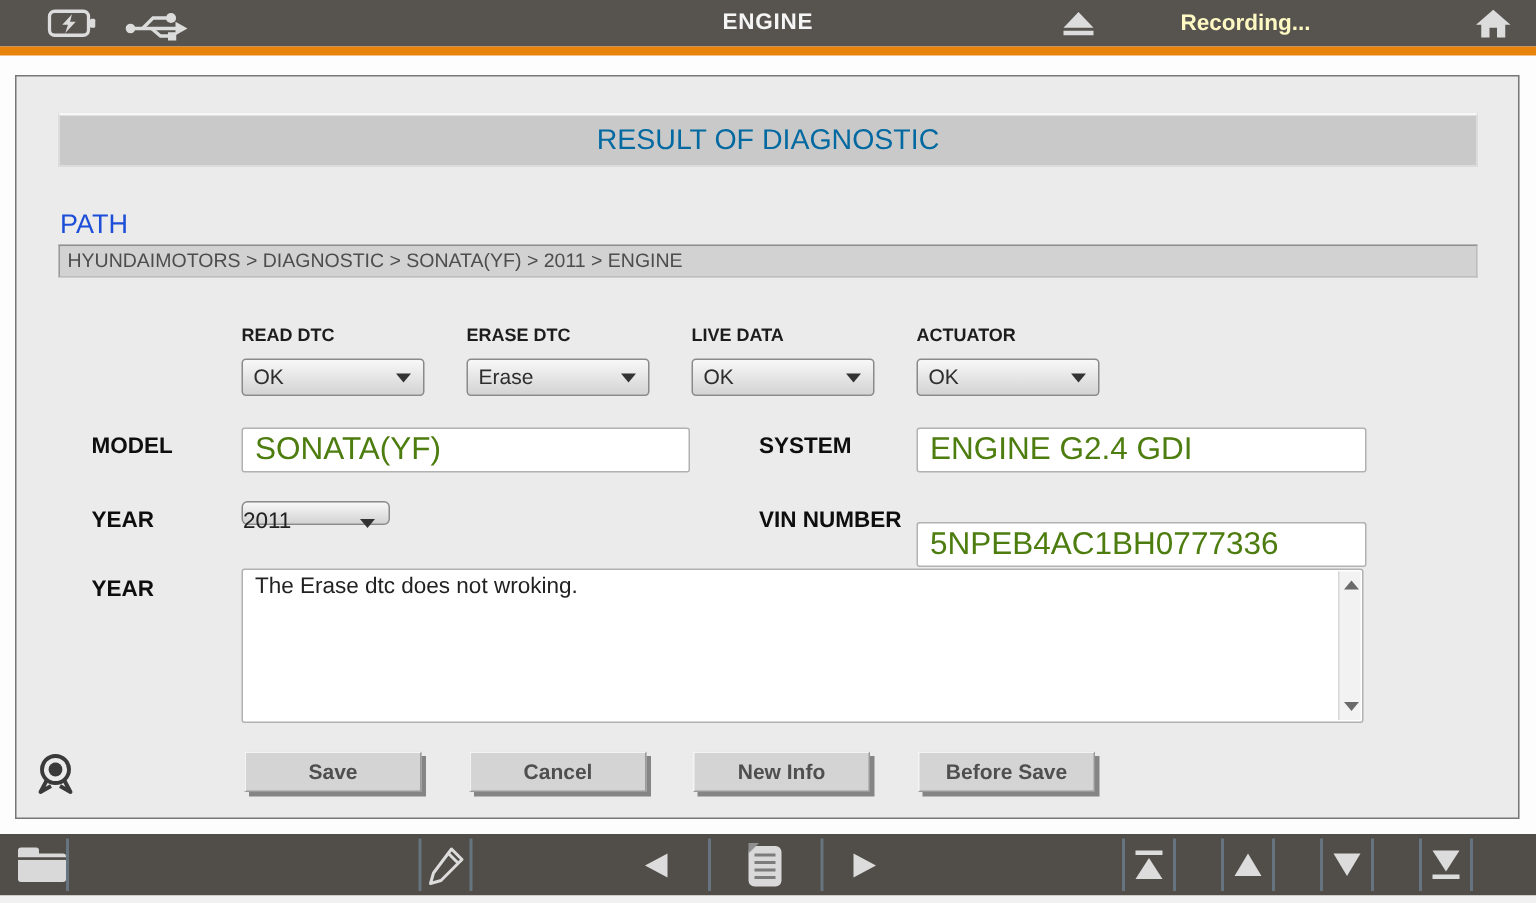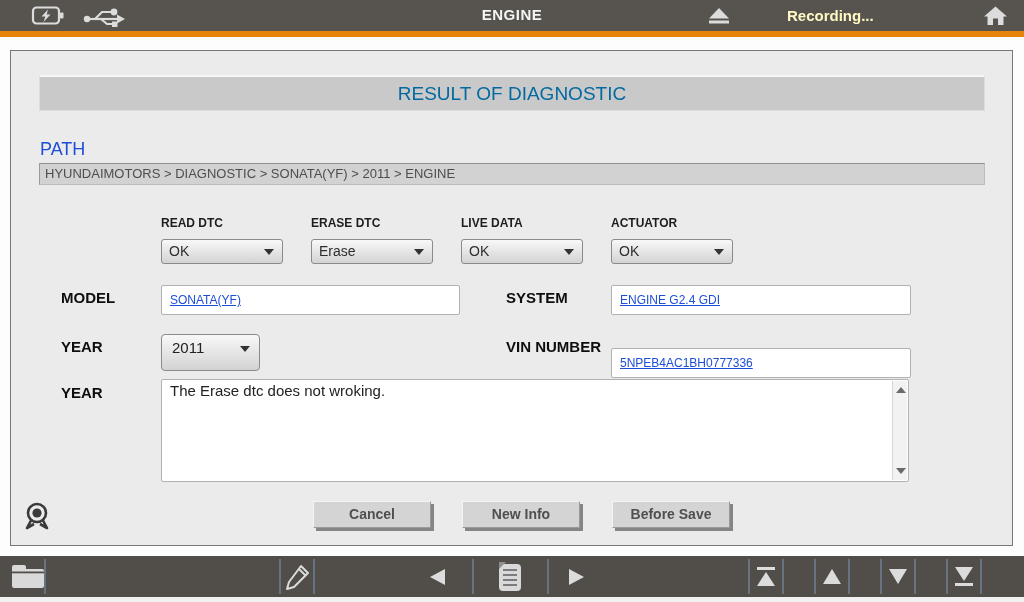--- a/index.html
+++ b/index.html
@@ -42,28 +42,28 @@
     border-left:5px solid transparent; border-right:5px solid transparent; border-top:6px solid #333; }
 
   
   .fld-label { position:absolute; font-size:15px; font-weight:bold; color:#0e0e0e; }
   .l-model { left:50px; top:238px;text-align:center; }
   .l-system { left:495px; top:238px; }
   .l-year { left:50px; top:287px; }
   .l-vin { left:495px; top:285px; width:100px; line-height:1.4; }
   .l-memo { left:50px; top:333px; }
   .txt { position:absolute; height:30px; background:#fff; border:1px solid #b2b2b2;
-    border-radius:2px; font-family:"Liberation Sans",sans-serif; font-size:12px; color:#1d4ed8;
-    padding:0 8px; outline:none;text-decoration:underline; }
+    border-radius:2px; font-family:"Liberation Sans",sans-serif; font-size:21px; color:#4d7c0f;
+    padding:0 8px; outline:none; }
   .in-model { left:150px; top:234px; width:299px; }
   .in-system { left:600px; top:234px; width:300px; }
   .in-vin { left:600px; top:297px; width:300px; }
-  .dd-year { position:absolute; left:150px; top:283px; width:99px; height:37px;
+  .dd-year { position:absolute; left:150px; top:283px; width:99px; height:16px;
     background:linear-gradient(#f8f8f8,#d3d3d3); border:1px solid #8a8a8a; border-radius:4px;
-    font-size:15px; color:#222; line-height:26px; padding-left:10px; }
+    font-size:15px; color:#222; line-height:26px; padding-left:0; }
   .dd-year .dd-arrow { position:absolute; right:9px; top:11px; width:0; height:0;
     border-left:5px solid transparent; border-right:5px solid transparent; border-top:6px solid #333; }
 
   
   .memo-wrap { position:absolute; left:150px; top:328px; width:748px; height:103px;
     background:#fff; border:1px solid #b2b2b2; border-radius:2px; }
   .memo { position:absolute; left:0; top:0; width:728px; height:101px; border:none; resize:none;
     outline:none; font-family:"Liberation Sans",sans-serif; font-size:15px; color:#222;
     padding:2px 8px; background:transparent; overflow:hidden; }
   .memo-scroll { position:absolute; right:1px; top:1px; width:15px; height:99px;
@@ -193,20 +193,21 @@
 
   <span class="magnifier">
     <svg width="30" height="32" viewBox="0 0 30 32">
       <circle cx="14" cy="12" r="9" fill="none" stroke="#3a3a3a" stroke-width="2.6"></circle>
       <circle cx="14" cy="12" r="4.6" fill="#3a3a3a"></circle>
       <path d="M8 19.5 L4 27 L11 23" fill="none" stroke="#3a3a3a" stroke-width="2.6" stroke-linejoin="round"></path>
       <path d="M20 19.5 L24 27 L17 23" fill="none" stroke="#3a3a3a" stroke-width="2.6" stroke-linejoin="round"></path>
     </svg>
   </span>
 
+  <div class="btn b-save">Save</div>
   <div class="btn b-cancel">Cancel</div>
   <div class="btn b-new">New Info</div>
   <div class="btn b-before">Before Save</div>
 </div>
 
 <div class="toolbar">
   <span class="tb-div" style="left:44px"></span>
   <span class="tb-div" style="left:279px"></span>
   <span class="tb-div" style="left:313px"></span>
   <span class="tb-div" style="left:472px"></span>

